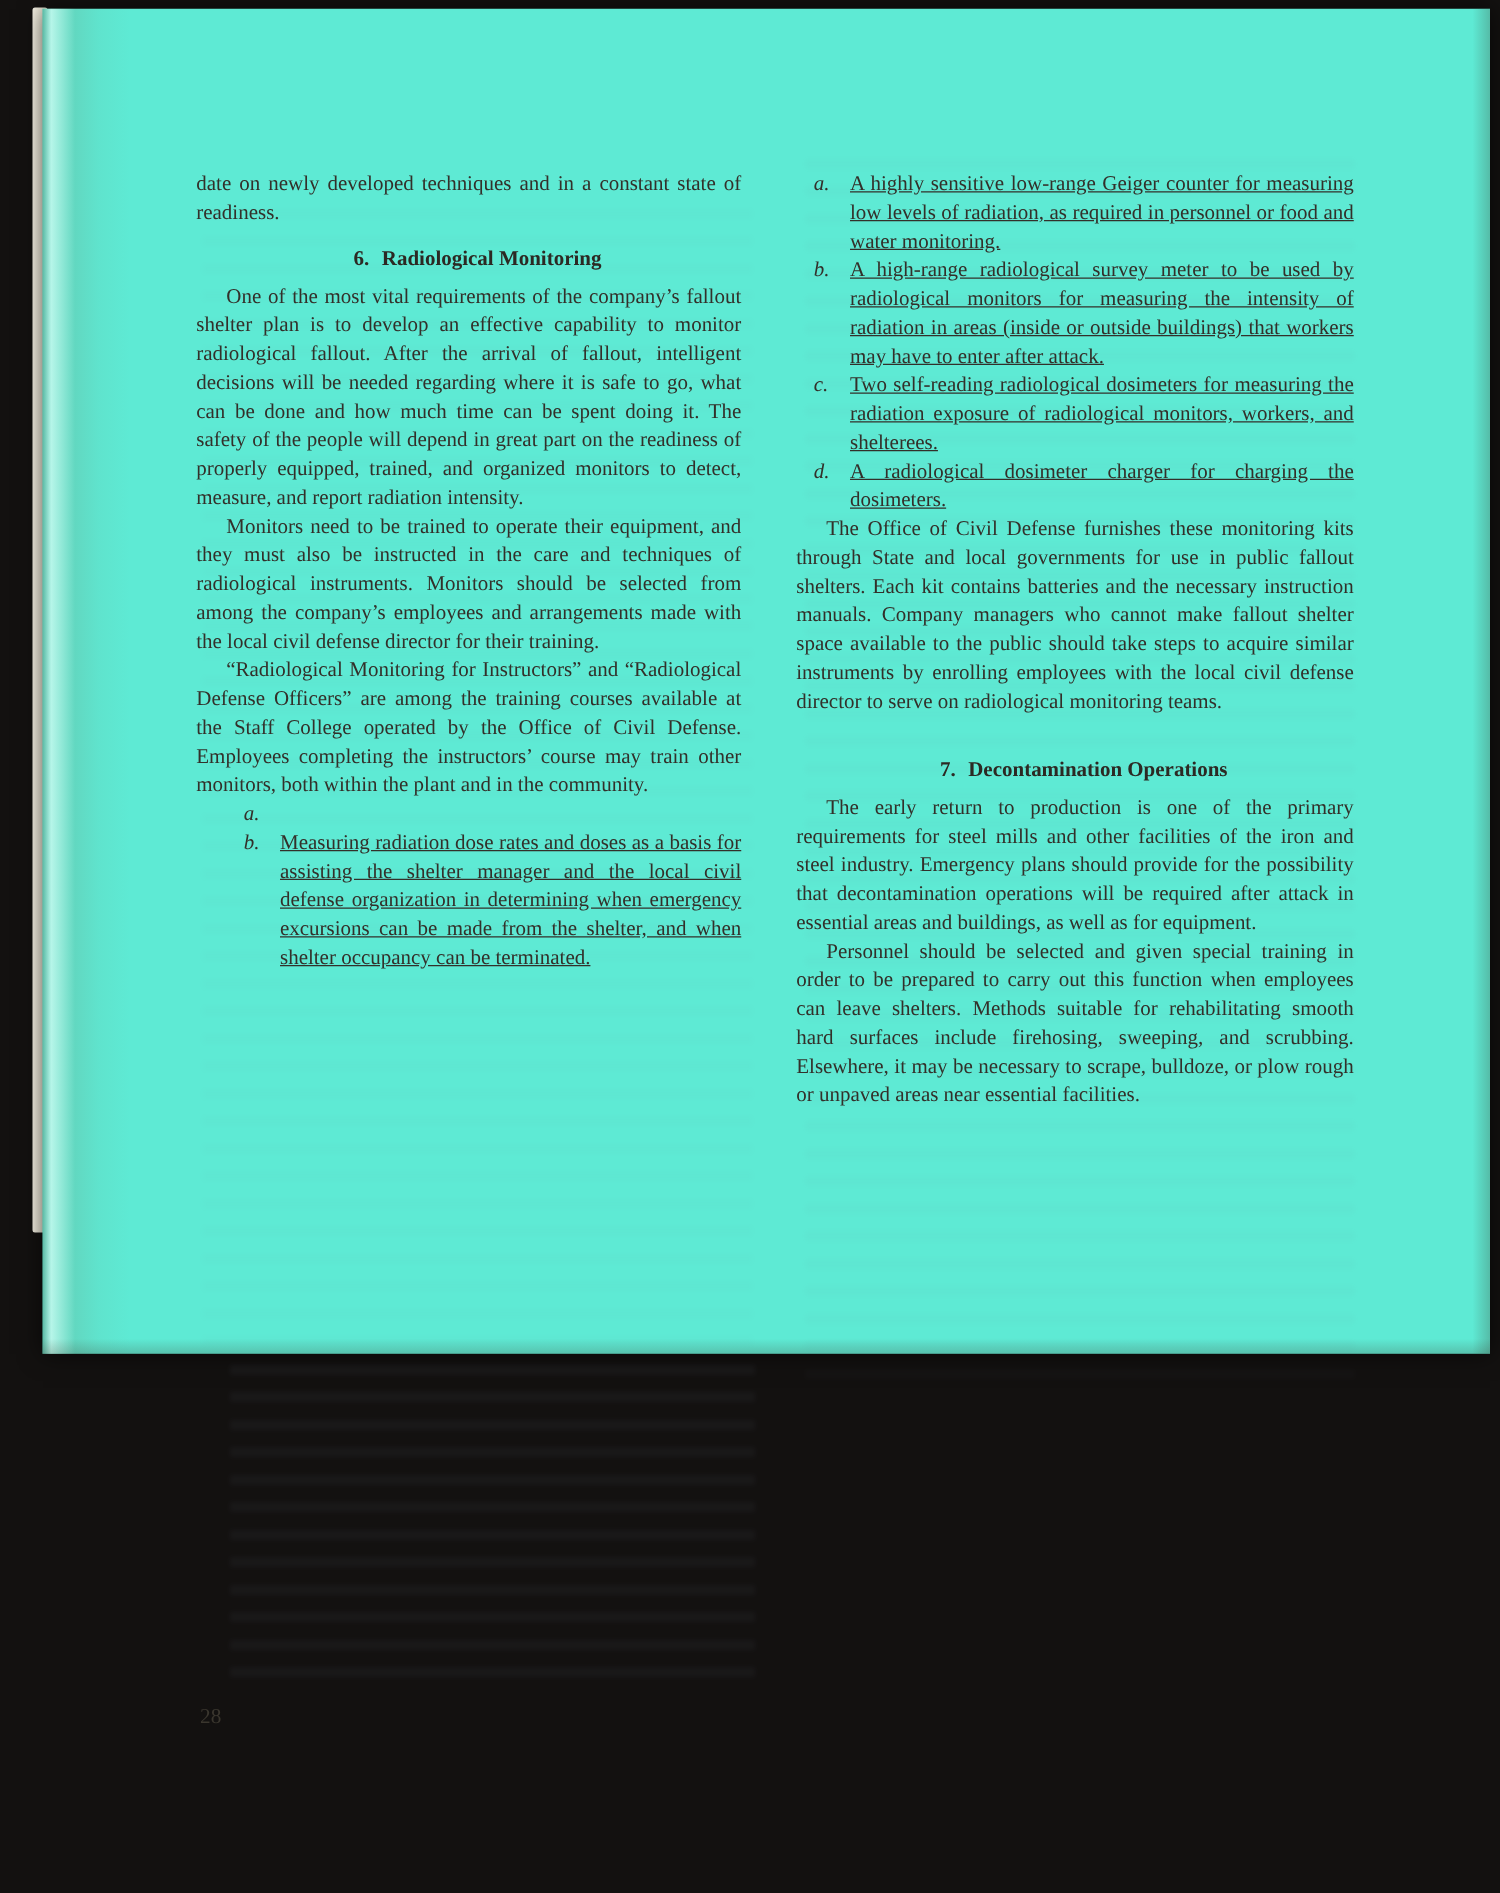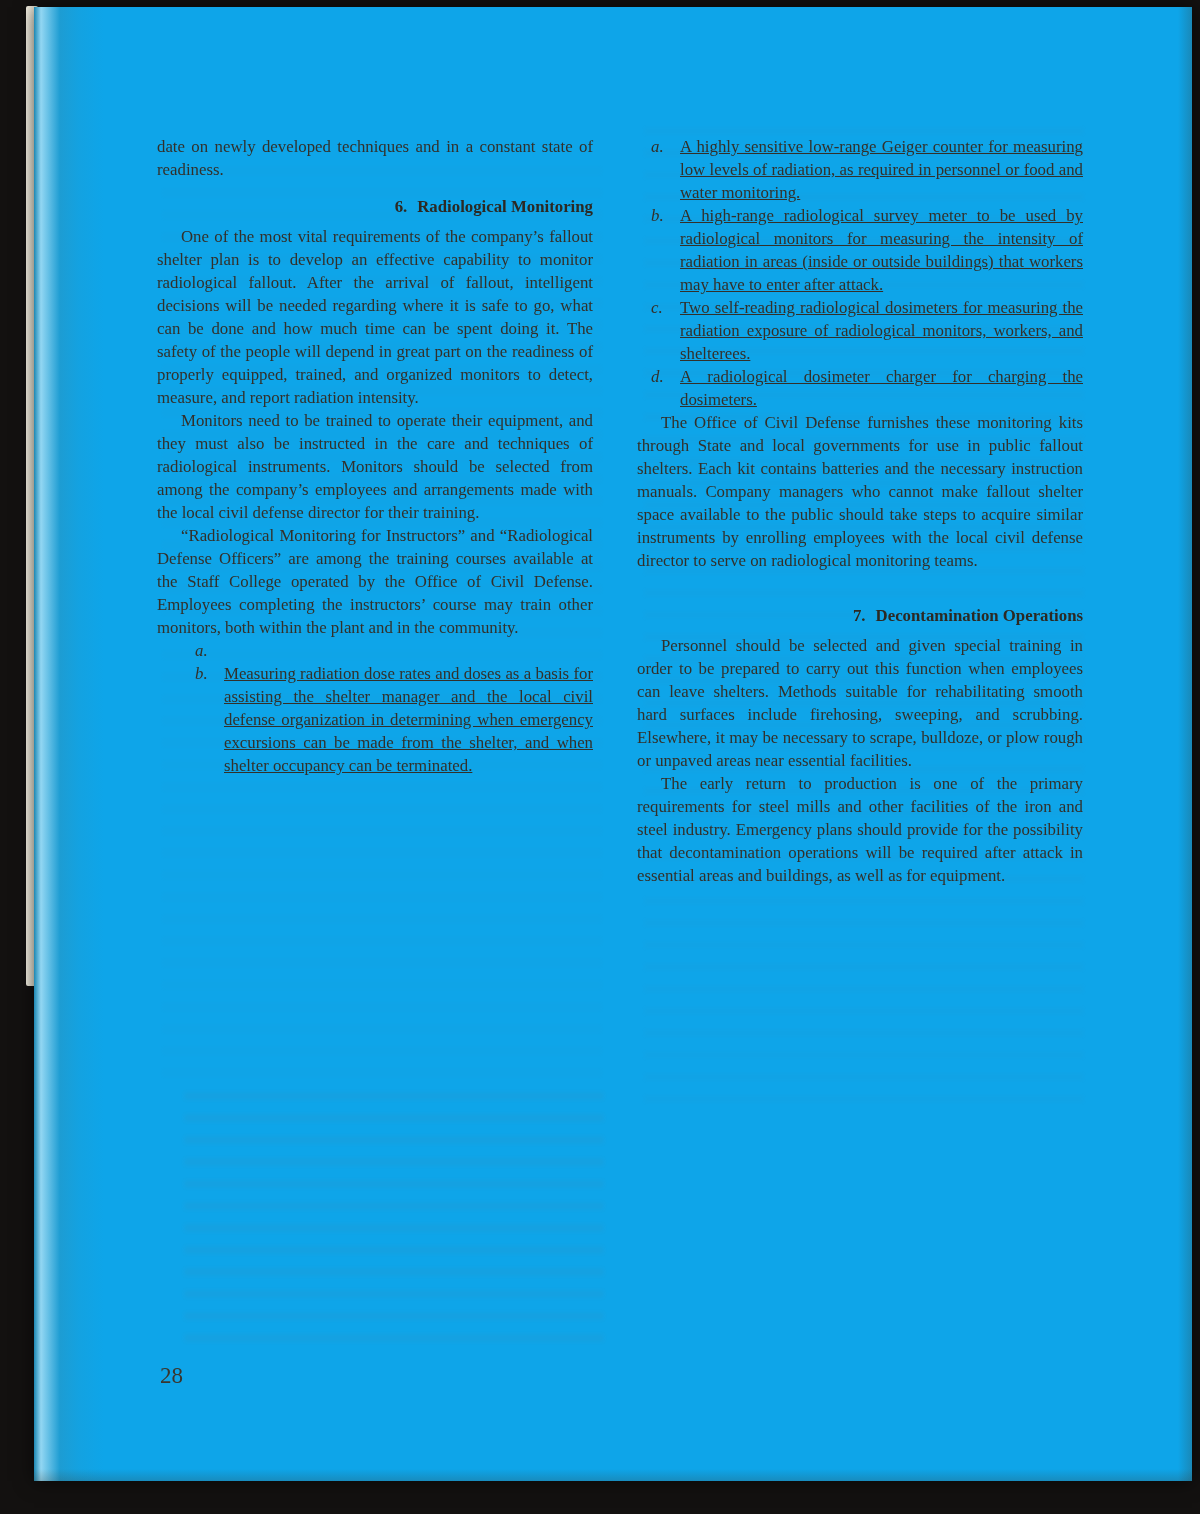--- a/index.html
+++ b/index.html
@@ -10,22 +10,22 @@
     font-family: "Liberation Serif", "DejaVu Serif", serif;
     overflow: hidden;
   }
   .scan-frame { position: absolute; inset: 0; background: #131110; }
   .page-stack-edge {
     position: absolute; left: 26px; top: 6px; width: 12px; height: 980px;
     background: linear-gradient(90deg, #f7f3e6, #e8e2cf);
     border-radius: 2px;
   }
   .page {
-    position: absolute; left: 34px; top: 7px; width: 1158px; height: 1474px;
-    background: #0ea5e9;
+    position: absolute; left: 34px; top: 7px; width: 1158px; height: 1076px;
+    background: #5eead4;
     box-shadow: 0 0 18px rgba(0,0,0,0.65);
   }
   .binding-edge {
     position: absolute; left: 0; top: 0; bottom: 0; width: 70px;
     background: linear-gradient(90deg,
       rgba(70,60,40,0.28) 0px,
       rgba(255,255,250,0.55) 7px,
       rgba(120,105,75,0.14) 26px,
       rgba(120,105,75,0.05) 45px,
       rgba(0,0,0,0) 70px);
@@ -58,35 +58,35 @@
   .col { position: absolute; color: #33302a; font-size: 16.8px; line-height: 23px; }
   .col-left  { left: 123px; top: 128px; width: 436px; }
   .col-right { left: 603px; top: 128px; width: 446px; }
 
   .para { margin: 0; text-indent: 24px; text-align: justify; }
   .para.flush { text-indent: 0; }
 
   .heading {
     margin: 14px 0 7px 14px;
     font-size: 16.8px; font-weight: bold; color: #2c2923;
-    text-align: right; text-indent: 0;
+    text-align: center; text-indent: 0;
   }
   .heading .heading-number { margin-right: 10px; }
   .heading.spaced { margin-top: 32px; }
 
   .list { margin: 0; }
   .list-item { display: flex; margin: 0; }
   .list-left  .list-item { padding-left: 38px; }
   .list-right .list-item { padding-left: 14px; }
   .li-label { flex: 0 0 29px; font-style: italic; }
   .li-text  { flex: 1 1 auto; text-align: justify; text-decoration: underline; }
 
   .page-number {
     position: absolute; left: 126px; top: 1356px;
-    font-size: 23px; color: #3a362e;
+    font-size: 17px; color: #3a362e;
   }
 </style>
 </head>
 <body>
 
 <div class="scan-frame">
   <div class="page-stack-edge"></div>
 
   <div class="page">
     <div class="binding-edge"></div>
@@ -139,19 +139,19 @@
           <span class="li-text">A radiological dosimeter charger for charging the dosimeters.</span>
         </div>
       </div>
 
       <p class="para">The Office of Civil Defense furnishes these monitoring kits through State and local governments for use in public fallout shelters.  Each kit contains batteries and the necessary instruction manuals.  Company managers who cannot make fallout shelter space available to the public should take steps to acquire similar instruments by enrolling employees with the local civil defense director to serve on radiological monitoring teams.</p>
 
       <h3 class="heading spaced">
         <span class="heading-number">7.</span><span>Decontamination Operations</span>
       </h3>
 
+      <p class="para">The early return to production is one of the primary requirements for steel mills and other facilities of the iron and steel industry.  Emergency plans should provide for the possibility that decontamination operations will be required after attack in essential areas and buildings, as well as for equipment.</p>
       <p class="para">Personnel should be selected and given special training in order to be prepared to carry out this function when employees can leave shelters. Methods suitable for rehabilitating smooth hard surfaces include firehosing, sweeping, and scrubbing.  Elsewhere, it may be necessary to scrape, bulldoze, or plow rough or unpaved areas near essential facilities.</p>
-      <p class="para">The early return to production is one of the primary requirements for steel mills and other facilities of the iron and steel industry.  Emergency plans should provide for the possibility that decontamination operations will be required after attack in essential areas and buildings, as well as for equipment.</p>
     </div>
 
     <div class="page-number">28</div>
   </div>
 </div>
 
 </body></html>

